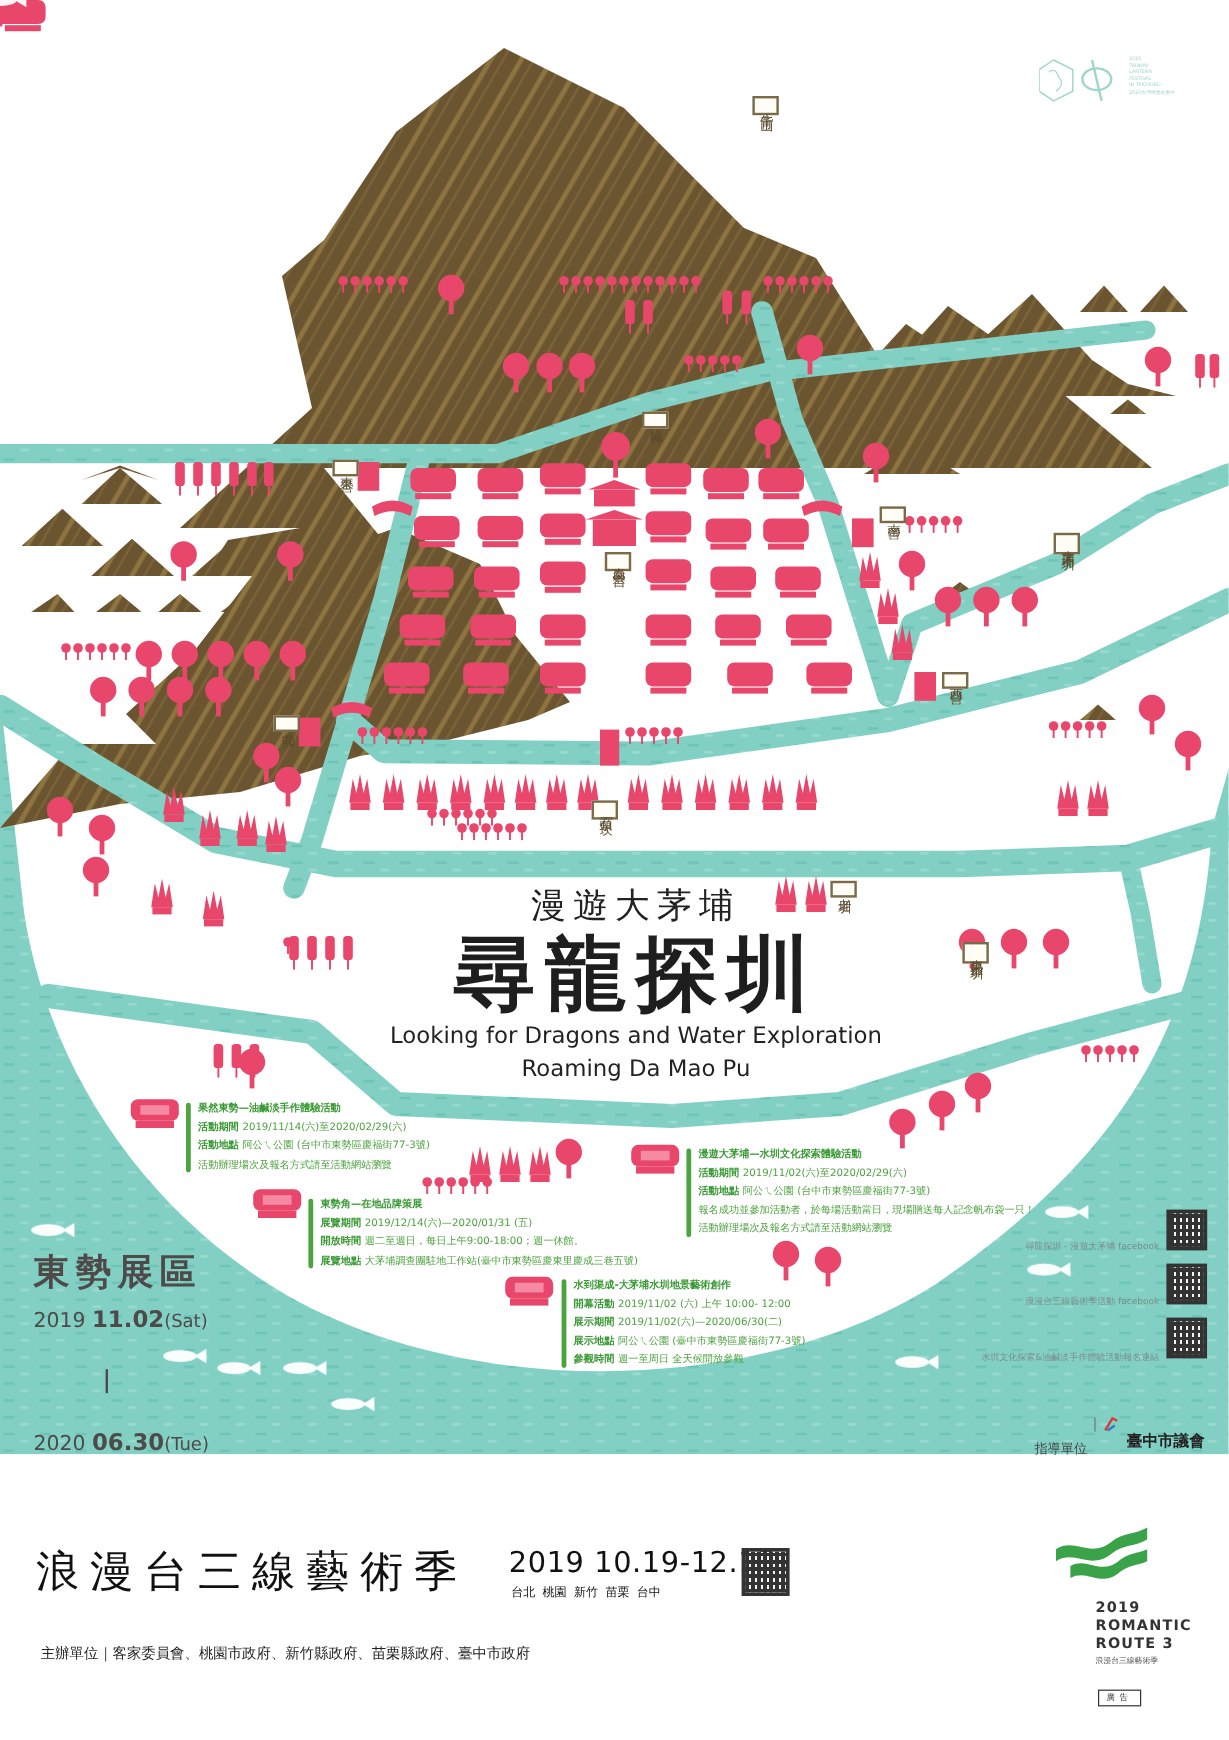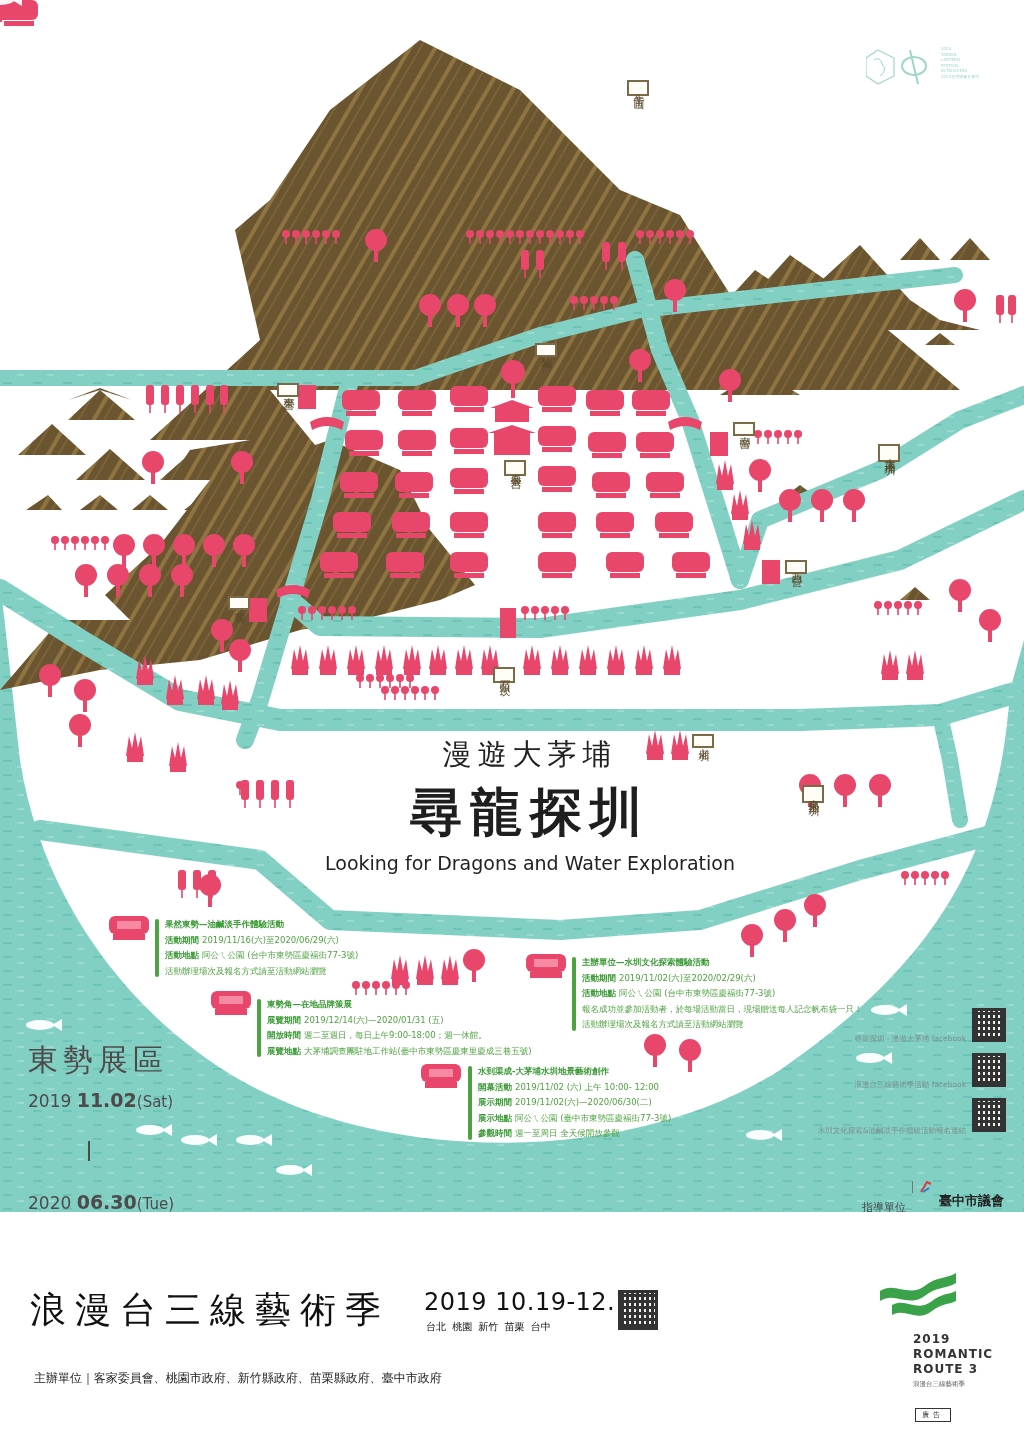--- a/index.html
+++ b/index.html
@@ -11,30 +11,30 @@
 
   .place-label {
     position: absolute; background: #fffdf6; border: 2px solid #7a6a48;
     font-family: "DejaVu Serif", "Liberation Serif", serif; color: #5a4a2c;
     font-size: 11px; line-height: 14px; text-align: center;
     writing-mode: vertical-rl; padding: 3px 2px; letter-spacing: 2px;
   }
 
   .title-block { position: absolute; left: 300px; top: 735px; width: 460px; text-align: center; }
   .title-sub { font-size: 29px; letter-spacing: 6px; color: #222; font-weight: normal; }
-  .title-main { font-size: 52px; font-weight: bold; color: #1e1e1e; letter-spacing: 8px; font-family: "DejaVu Serif", "Liberation Serif", serif; margin-top: 2px; line-height: 70px; }
+  .title-main { font-size: 68px; font-weight: bold; color: #1e1e1e; letter-spacing: 8px; font-family: "DejaVu Serif", "Liberation Serif", serif; margin-top: 2px; line-height: 70px; }
   .title-en { font-size: 19px; color: #222; line-height: 24px; margin-top: 4px; }
 
   .event { position: absolute; font-size: 8.5px; line-height: 15.5px; color: #4da33f; padding-left: 10px; }
   .event::before { content: ""; position: absolute; left: 0; top: 2px; bottom: 2px; width: 4px; border-radius: 2px; background: #4da33f; }
   .event .ev-title { font-weight: bold; color: #3a9a35; }
   .event .k { font-weight: bold; color: #3a9a35; margin-right: 3px; }
 
   .district { position: absolute; left: 28px; top: 1040px; color: #4e4a4a; }
-  .district .name { font-size: 30px; font-weight: normal; letter-spacing: 5px; }
+  .district .name { font-size: 30px; font-weight: bold; letter-spacing: 5px; }
   .district .d1, .district .d2 { font-size: 17px; margin-top: 8px; }
   .district .big { font-size: 19px; font-weight: bold; }
   .district .small { font-size: 15px; }
   .district .bar { width: 2px; height: 20px; background: #4e4a4a; margin: 30px 0 0 60px; }
   .district .d2 { margin-top: 30px; }
 
   .qr { position: absolute; width: 34px; height: 34px; background:
       repeating-linear-gradient(0deg, #333 0 3px, transparent 3px 6px),
       repeating-linear-gradient(90deg, #333 0 3px, #f3f3f3 3px 5px);
       border: 3px solid #333; }
@@ -410,25 +410,26 @@
   <div class="place-label" style="left:785px;top:560px;">西營</div>
   <div class="place-label" style="left:228px;top:596px;">北營</div>
   <div class="place-label" style="left:493px;top:667px;">石頭崁</div>
   <div class="place-label" style="left:692px;top:734px;">老圳</div>
   <div class="place-label" style="left:802px;top:785px;">東勢本圳</div>
 
   <div class="title-block">
     <div class="title-sub">漫遊大茅埔</div>
     <div class="title-main">尋龍探圳</div>
     <div class="title-en">Looking for Dragons and Water Exploration</div>
+    <div class="title-en">Roaming Da Mao Pu</div>
   </div>
 
   <div class="event" style="left:155px;top:917px;">
     <div class="ev-title">果然東勢—油鹹淡手作體驗活動</div>
-    <div><span class="k">活動期間</span><span>2019/11/16(六)至2020/06/29(六)</span></div>
+    <div><span class="k">活動期間</span><span>2019/11/14(六)至2020/02/29(六)</span></div>
     <div><span class="k">活動地點</span><span>阿公ㄟ公園 (台中市東勢區慶福街77-3號)</span></div>
     <div><span>活動辦理場次及報名方式請至活動網站瀏覽</span></div>
   </div>
   <svg style="position:absolute;left:108px;top:915px;" width="42" height="26">
       <rect x="1" y="1" width="40" height="18" rx="6" fill="#e8466a"></rect>
       <rect x="5" y="19" width="32" height="6" fill="#e8466a"></rect>
       <rect x="9" y="6" width="24" height="8" fill="#f58aa2"></rect>
     </svg>
 
   <div class="event" style="left:257px;top:997px;">
@@ -437,21 +438,21 @@
     <div><span class="k">開放時間</span><span>週二至週日，每日上午9:00-18:00；週一休館。</span></div>
     <div><span class="k">展覽地點</span><span>大茅埔調查團駐地工作站(臺中市東勢區慶東里慶成三巷五號)</span></div>
   </div>
   <svg style="position:absolute;left:210px;top:990px;" width="42" height="26">
       <rect x="1" y="1" width="40" height="18" rx="6" fill="#e8466a"></rect>
       <rect x="5" y="19" width="32" height="6" fill="#e8466a"></rect>
       <rect x="9" y="6" width="24" height="8" fill="#f58aa2"></rect>
     </svg>
 
   <div class="event" style="left:572px;top:955px;">
-    <div class="ev-title">主辦單位—水圳文化探索體驗活動</div>
+    <div class="ev-title">漫遊大茅埔—水圳文化探索體驗活動</div>
     <div><span class="k">活動期間</span><span>2019/11/02(六)至2020/02/29(六)</span></div>
     <div><span class="k">活動地點</span><span>阿公ㄟ公園 (台中市東勢區慶福街77-3號)</span></div>
     <div><span>報名成功並參加活動者，於每場活動當日，現場贈送每人記念帆布袋一只！</span></div>
     <div><span>活動辦理場次及報名方式請至活動網站瀏覽</span></div>
   </div>
   <svg style="position:absolute;left:525px;top:953px;" width="42" height="26">
       <rect x="1" y="1" width="40" height="18" rx="6" fill="#e8466a"></rect>
       <rect x="5" y="19" width="32" height="6" fill="#e8466a"></rect>
       <rect x="9" y="6" width="24" height="8" fill="#f58aa2"></rect>
     </svg>

